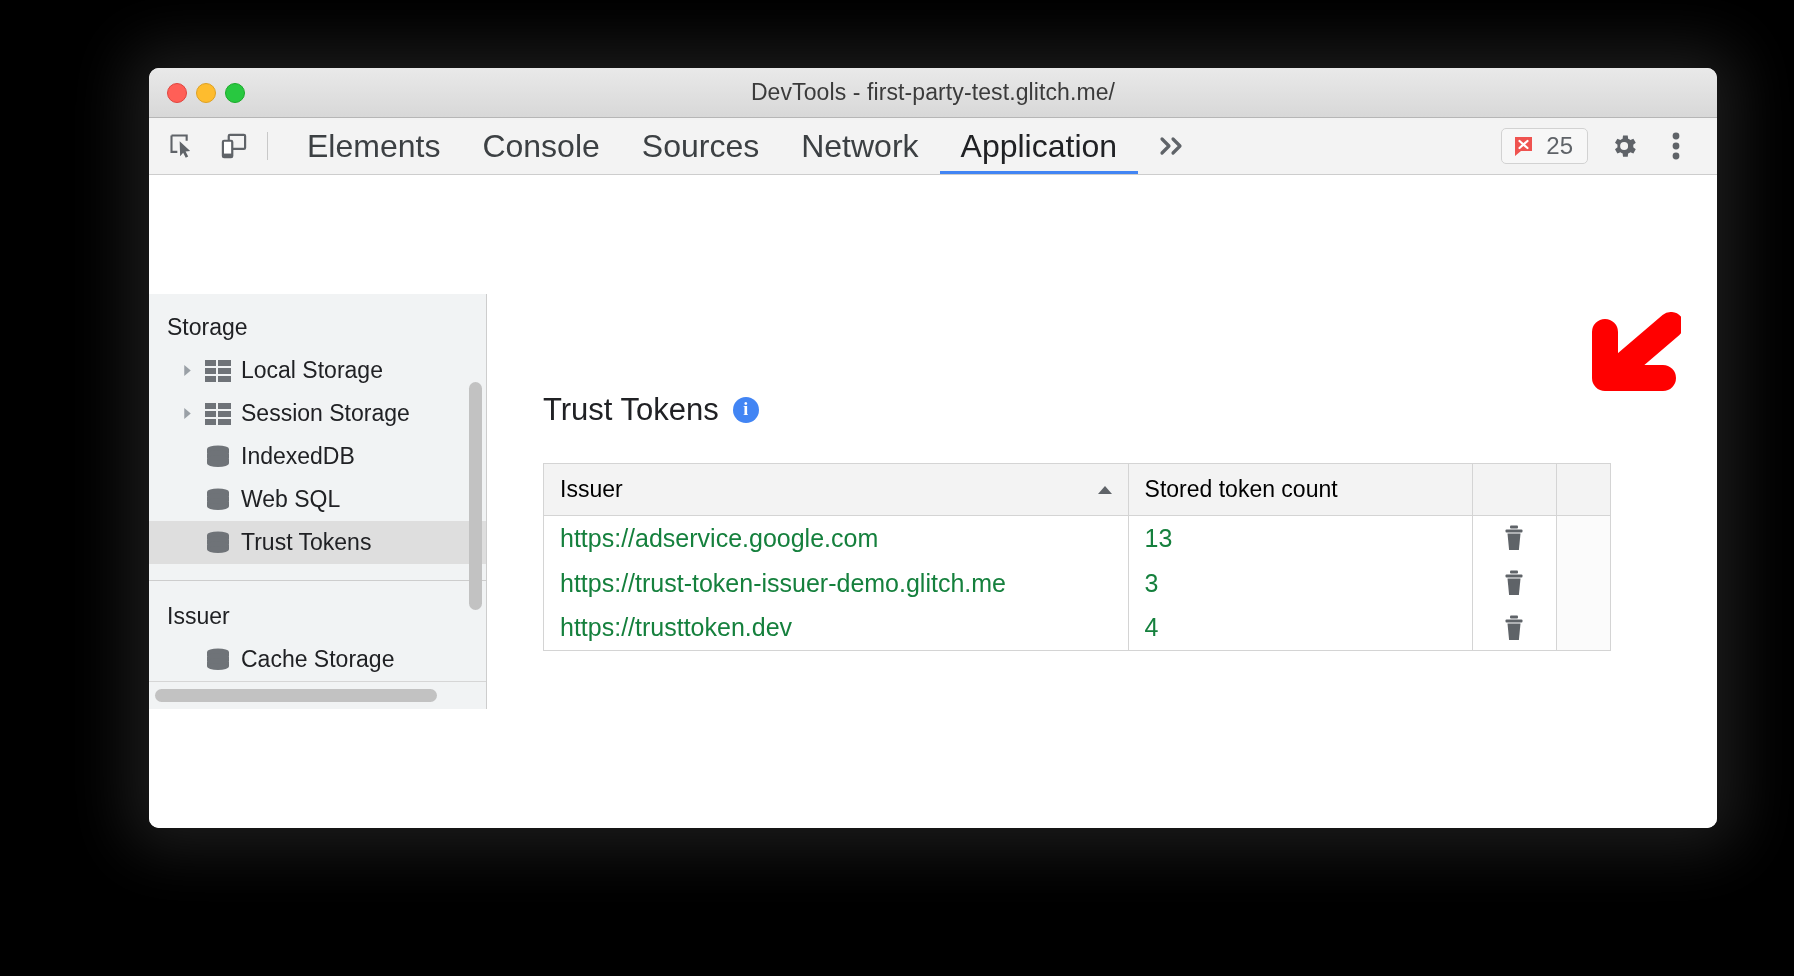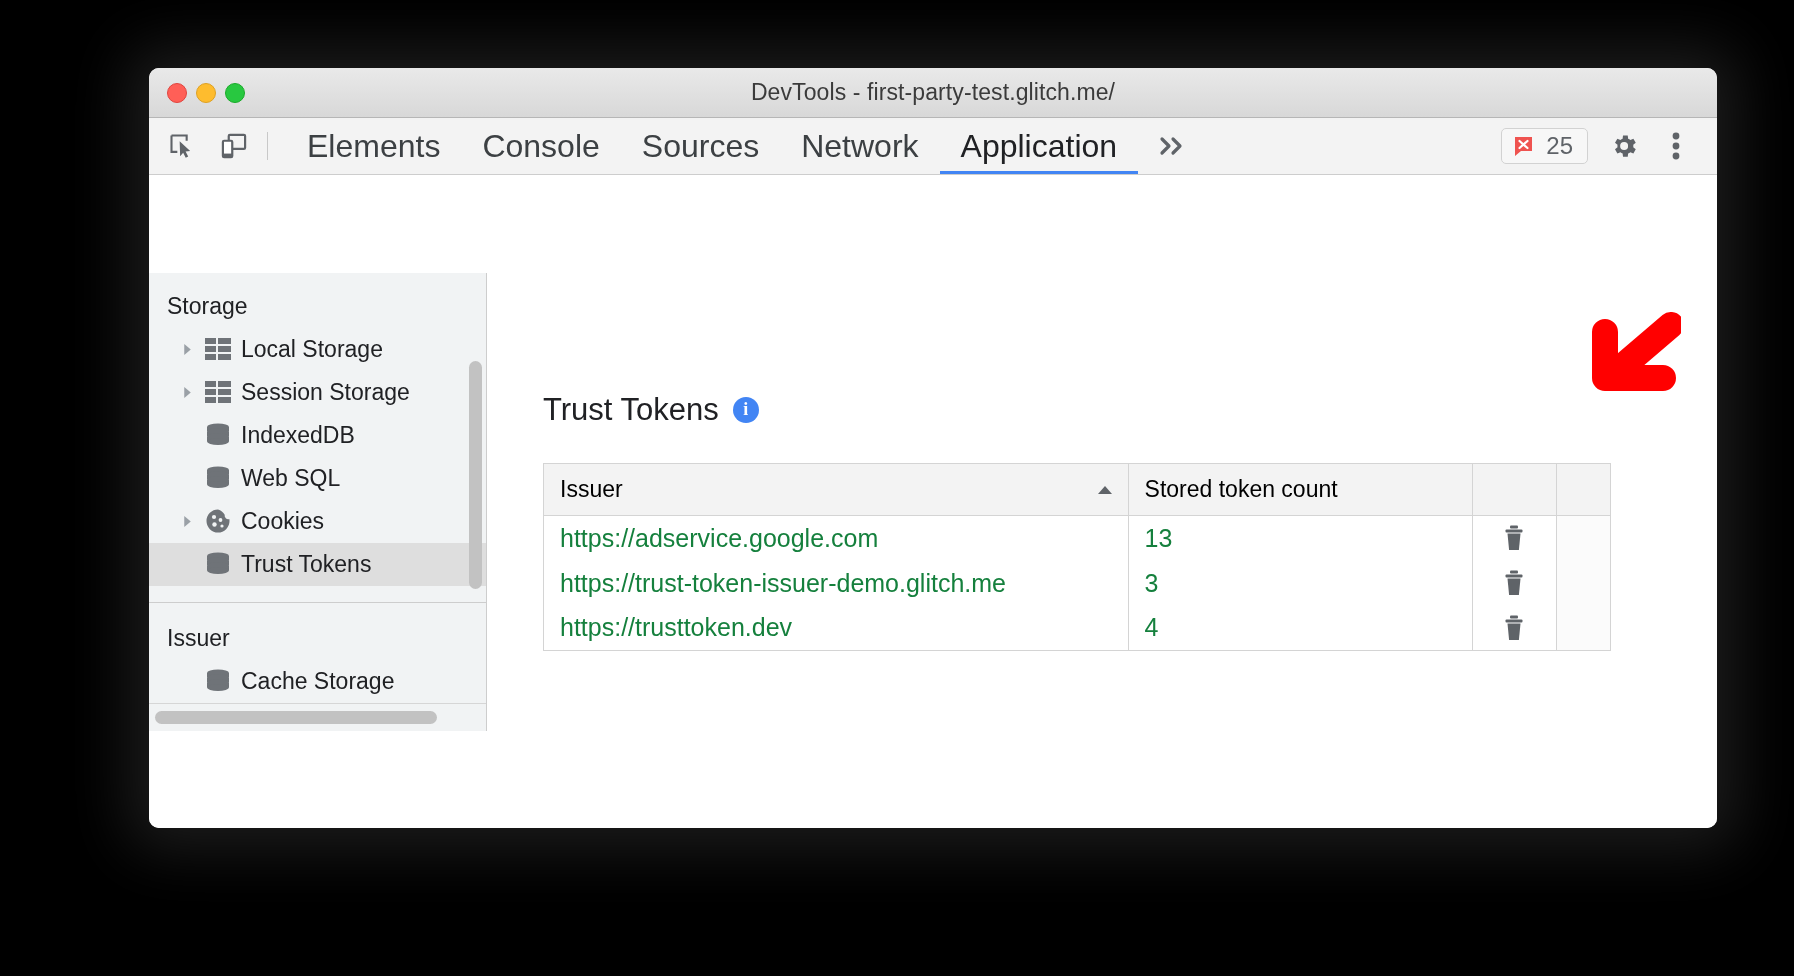--- a/index.html
+++ b/index.html
@@ -521,37 +521,20 @@
                 <ellipse cx="13" cy="8.5" rx="11" ry="3.4" fill="#6f7378"></ellipse>
                 <rect x="2" y="9" width="22" height="4.2" fill="#6f7378"></rect>
                 <ellipse cx="13" cy="13.5" rx="11" ry="3.4" fill="#6f7378"></ellipse>
                 <rect x="2" y="14" width="22" height="4.2" fill="#6f7378"></rect>
                 <ellipse cx="13" cy="18.5" rx="11" ry="3.4" fill="#6f7378"></ellipse>
               </svg>
             </span>
             <span class="tree-label">Web SQL</span>
           </div>
 
-          <div class="tree-item">
-            <span class="twisty">
-              <svg width="13" height="13" viewBox="0 0 12 12">
-                  <path d="M3 1l6 5-6 5z" fill="#9aa0a6"></path>
-                </svg>
-            </span>
-            <span class="tree-icon">
-              <svg width="26" height="26" viewBox="0 0 26 26">
-                <path d="M13 1.5A11.5 11.5 0 1 0 24.5 13c0-.7-.1-1.4-.2-2a3.6 3.6 0 0 1-4.6-4.2A11.4 11.4 0 0 0 13 1.5z" fill="#6f7378"></path>
-                <circle cx="9" cy="9" r="2.1" fill="#f1f3f4"></circle>
-                <circle cx="15.5" cy="12" r="1.9" fill="#f1f3f4"></circle>
-                <circle cx="9.5" cy="16.5" r="2.2" fill="#f1f3f4"></circle>
-                <circle cx="17" cy="18" r="1.6" fill="#f1f3f4"></circle>
-              </svg>
-            </span>
-            <span class="tree-label">Cookies</span>
-          </div>
 
           <div class="tree-item selected">
             <span class="twisty empty"></span>
             <span class="tree-icon">
               <svg width="26" height="24" viewBox="0 0 26 24">
                 <ellipse cx="13" cy="4" rx="11" ry="3.4" fill="#6f7378"></ellipse>
                 <rect x="2" y="4" width="22" height="4.2" fill="#6f7378"></rect>
                 <ellipse cx="13" cy="8.5" rx="11" ry="3.4" fill="#6f7378"></ellipse>
                 <rect x="2" y="9" width="22" height="4.2" fill="#6f7378"></rect>
                 <ellipse cx="13" cy="13.5" rx="11" ry="3.4" fill="#6f7378"></ellipse>

